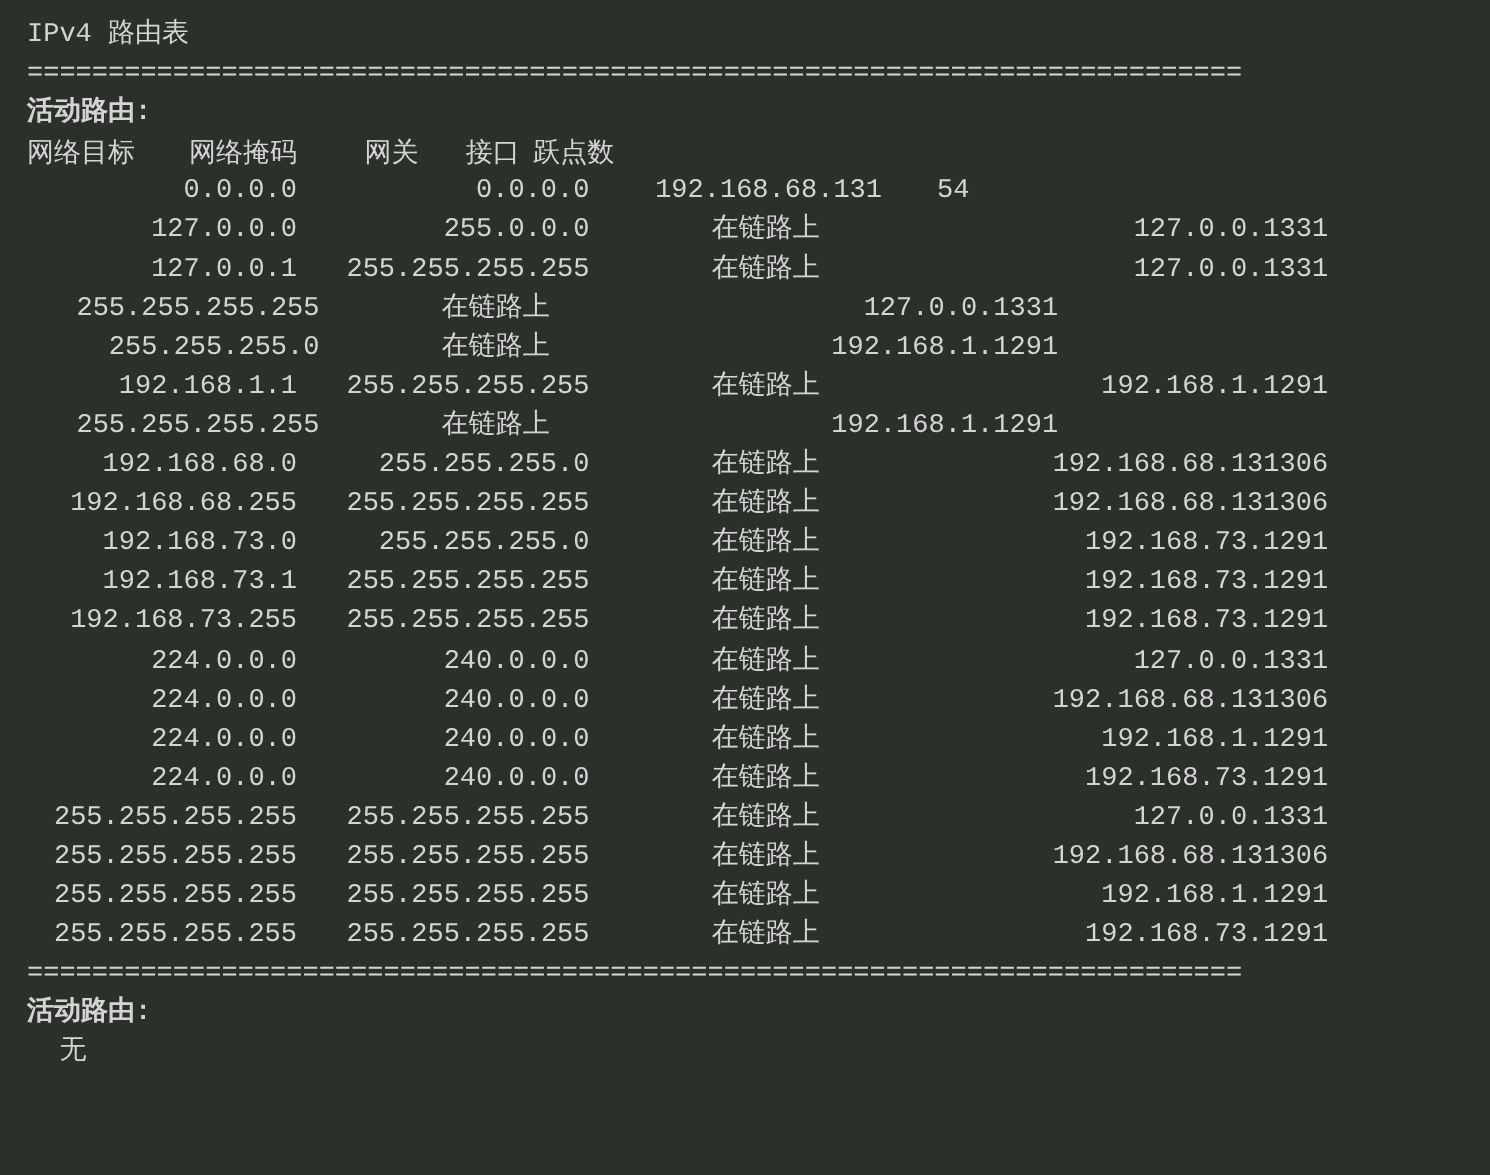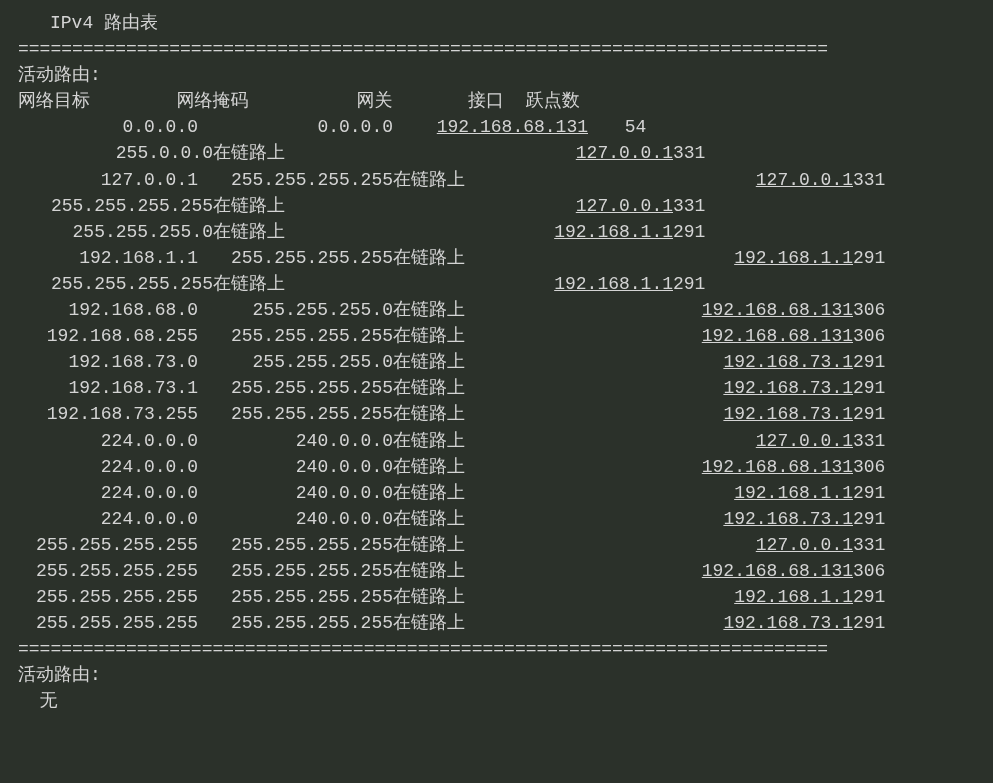--- a/index.html
+++ b/index.html
@@ -33,40 +33,40 @@
       width: 180px;
       text-align: right;
       padding-right: 0;
     }
     .col-mask {
       width: 195px;
       text-align: right;
     }
     .col-gateway {
       width: 235px;
-      text-align: left;
+      text-align: center;
     }
     .col-iface {
       width: 225px;
       text-align: right;
-      text-decoration: underline;
     }
     .col-metric {
       width: 90px;
       text-align: left;
     }
     .header-row {
       white-space: pre;
+      font-family: Liberation Serif, serif;
     }
     .title-line {
       white-space: pre;
-      margin-left: 32px;
     }
     .section-label {
       white-space: pre;
+      font-weight: bold;
     }
     .first-row .col-gateway {
       width: 185px;
       text-align: right;
     }
     .first-row .col-iface {
       width: 195px;
       text-align: right;
     }
     .first-row .col-metric {
@@ -82,21 +82,21 @@
   <div class="title-line"><span>IPv4</span><span> 路由表</span></div>
 
   <div class="divider">===========================================================================</div>
 
   <div class="section-label">活动路由:</div>
 
   <div class="header-row">网络目标        网络掩码          网关       接口  跃点数</div>
 
   <div id="routes-table">
       <div class="route-row first-row"><span class="col-dest">0.0.0.0</span><span class="col-mask">0.0.0.0</span><span class="col-iface">192.168.68.131</span><span class="col-metric">54</span></div>
-      <div class="route-row"><span class="col-mask">255.0.0.0</span><span class="col-gateway">在链路上</span><span class="col-iface">127.0.0.1</span><span class="col-metric">331</span></div>
+      <div class="route-row"><span class="col-dest">127.0.0.0</span><span class="col-mask">255.0.0.0</span><span class="col-gateway">在链路上</span><span class="col-iface">127.0.0.1</span><span class="col-metric">331</span></div>
       <div class="route-row"><span class="col-dest">127.0.0.1</span><span class="col-mask">255.255.255.255</span><span class="col-gateway">在链路上</span><span class="col-iface">127.0.0.1</span><span class="col-metric">331</span></div>
       <div class="route-row"><span class="col-mask">255.255.255.255</span><span class="col-gateway">在链路上</span><span class="col-iface">127.0.0.1</span><span class="col-metric">331</span></div>
       <div class="route-row"><span class="col-mask">255.255.255.0</span><span class="col-gateway">在链路上</span><span class="col-iface">192.168.1.1</span><span class="col-metric">291</span></div>
       <div class="route-row"><span class="col-dest">192.168.1.1</span><span class="col-mask">255.255.255.255</span><span class="col-gateway">在链路上</span><span class="col-iface">192.168.1.1</span><span class="col-metric">291</span></div>
       <div class="route-row"><span class="col-mask">255.255.255.255</span><span class="col-gateway">在链路上</span><span class="col-iface">192.168.1.1</span><span class="col-metric">291</span></div>
       <div class="route-row"><span class="col-dest">192.168.68.0</span><span class="col-mask">255.255.255.0</span><span class="col-gateway">在链路上</span><span class="col-iface">192.168.68.131</span><span class="col-metric">306</span></div>
       <div class="route-row"><span class="col-dest">192.168.68.255</span><span class="col-mask">255.255.255.255</span><span class="col-gateway">在链路上</span><span class="col-iface">192.168.68.131</span><span class="col-metric">306</span></div>
       <div class="route-row"><span class="col-dest">192.168.73.0</span><span class="col-mask">255.255.255.0</span><span class="col-gateway">在链路上</span><span class="col-iface">192.168.73.1</span><span class="col-metric">291</span></div>
       <div class="route-row"><span class="col-dest">192.168.73.1</span><span class="col-mask">255.255.255.255</span><span class="col-gateway">在链路上</span><span class="col-iface">192.168.73.1</span><span class="col-metric">291</span></div>
       <div class="route-row"><span class="col-dest">192.168.73.255</span><span class="col-mask">255.255.255.255</span><span class="col-gateway">在链路上</span><span class="col-iface">192.168.73.1</span><span class="col-metric">291</span></div>

